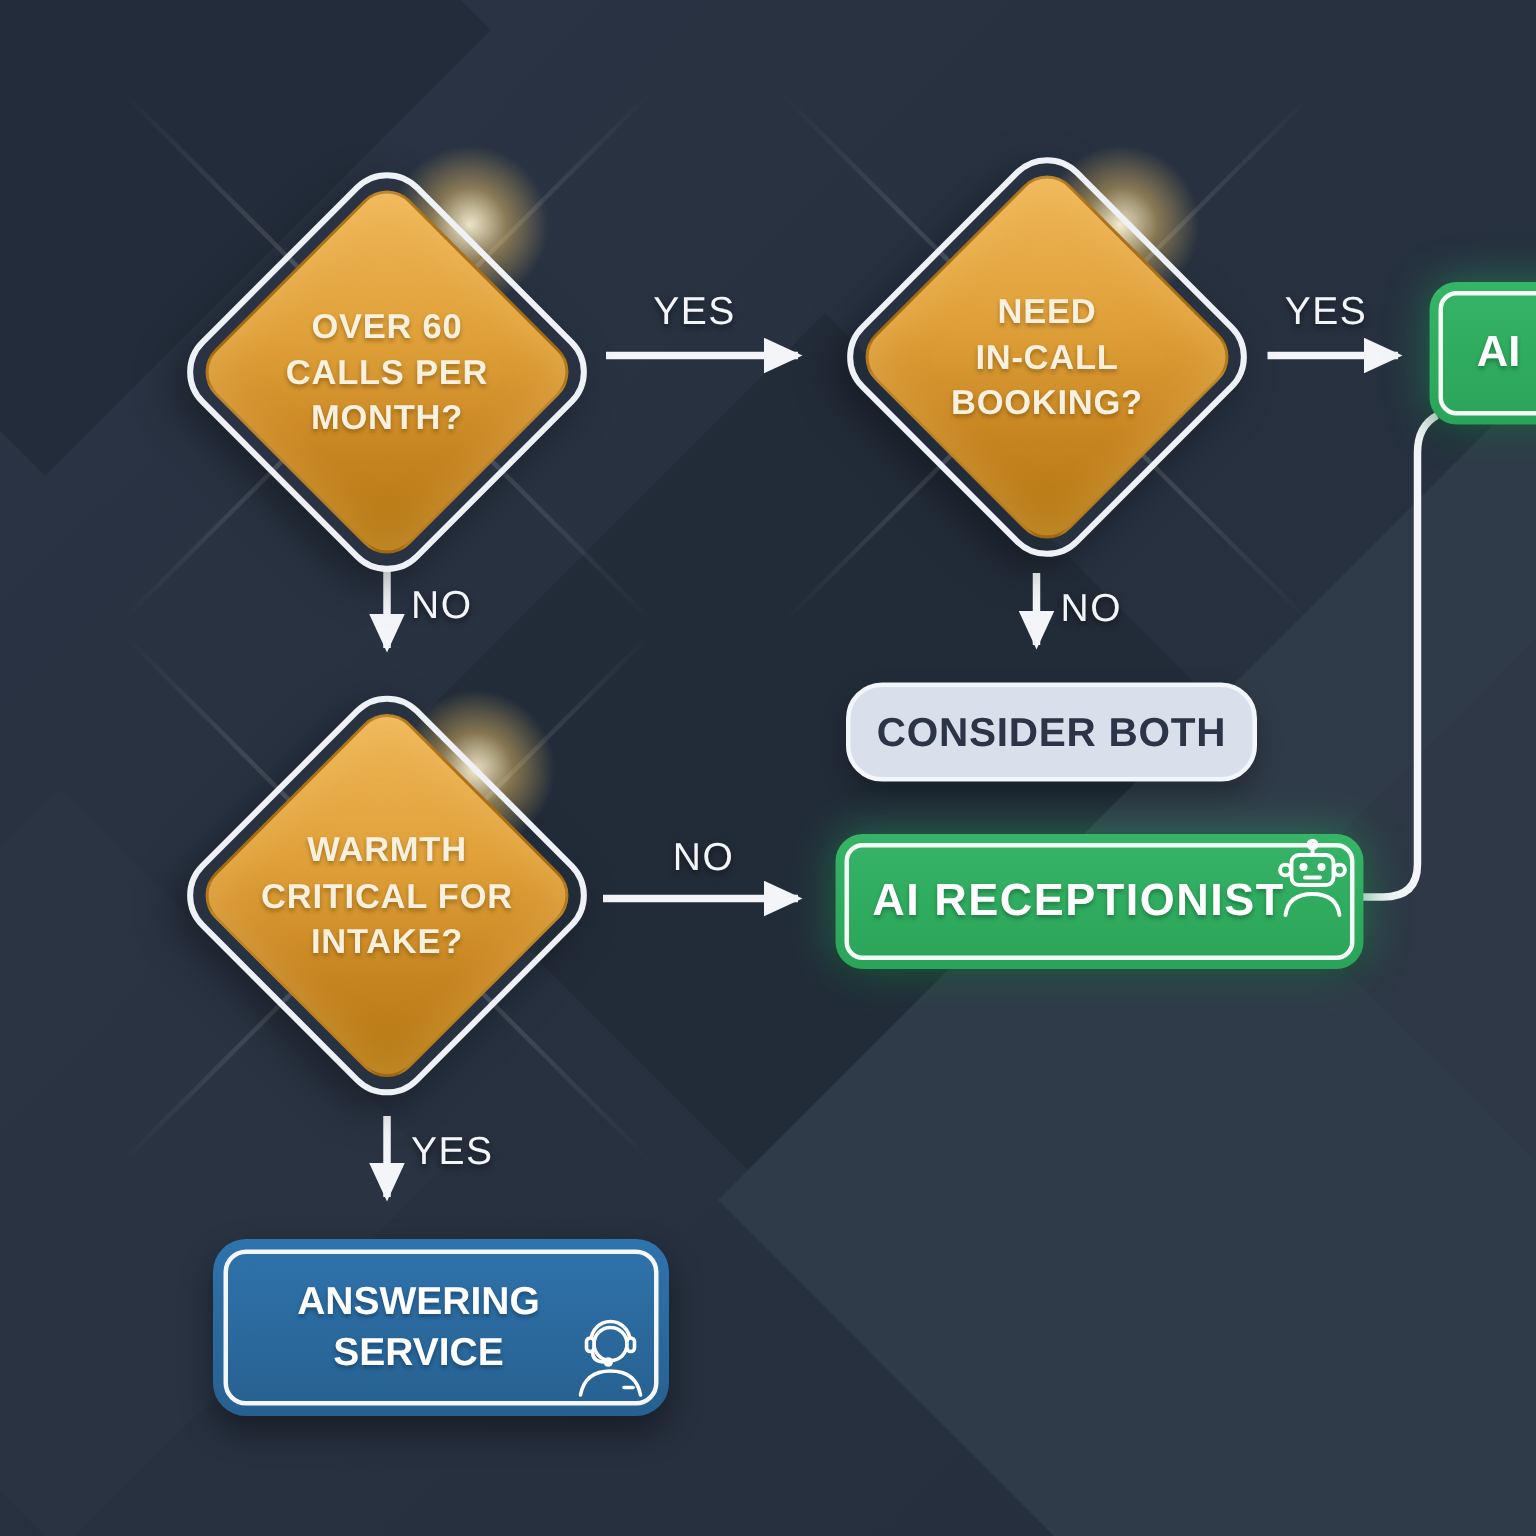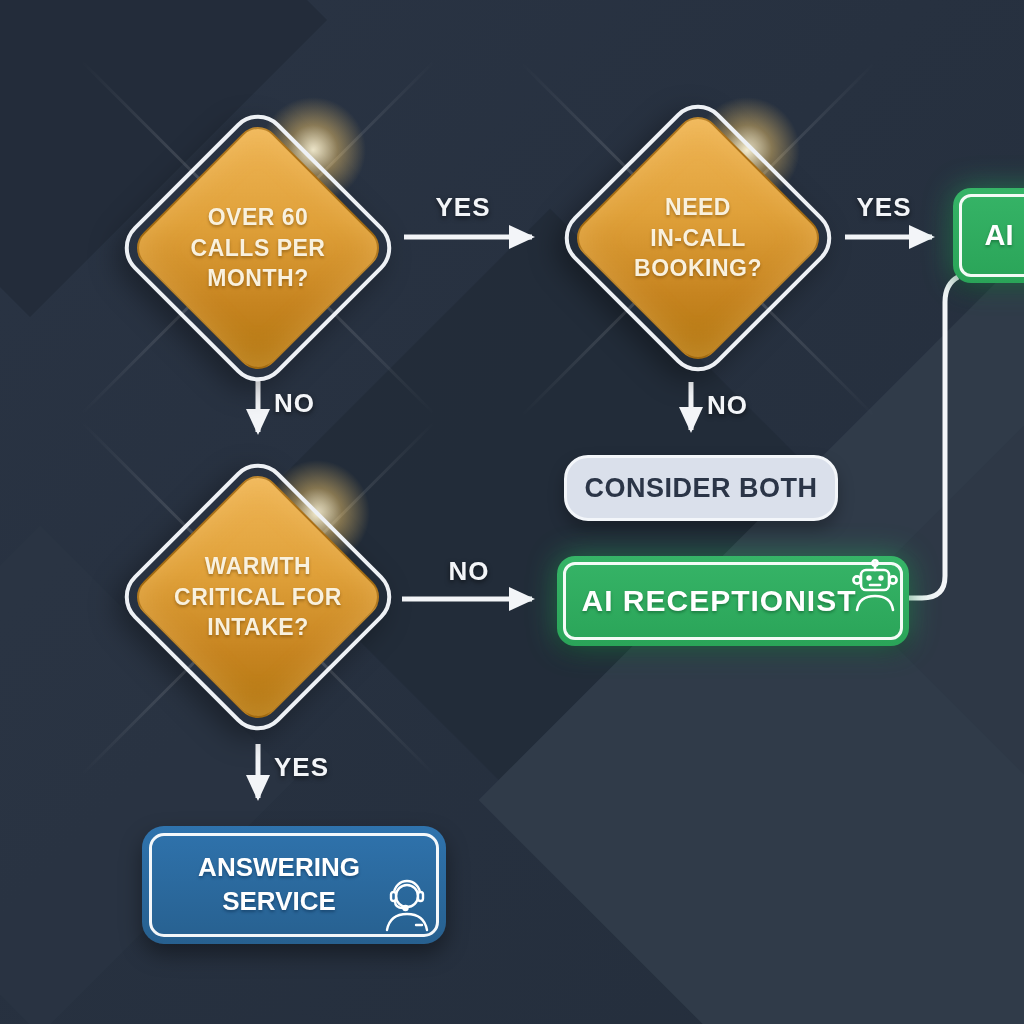--- a/index.html
+++ b/index.html
@@ -28,21 +28,21 @@
   .diamond .fill{position:absolute;left:48px;top:48px;width:184px;height:184px;
     transform:rotate(45deg);border-radius:22px;
     background:linear-gradient(135deg,#f0b758 0%,#e0a13a 40%,#c68420 72%,#b0750f 100%);
     border:2px solid rgba(146,94,14,.55);
     box-shadow:inset 0 0 30px rgba(255,220,150,.25);}
   .diamond .label{position:absolute;left:20px;top:0;width:240px;height:280px;
     display:flex;align-items:center;justify-content:center;text-align:center;
     font-size:23px;font-weight:bold;line-height:1.32;letter-spacing:.5px;
     color:#f9f1de;white-space:pre-line;text-shadow:0 2px 3px rgba(96,58,4,.45);}
   
-  .edge-label{position:absolute;font-size:26px;font-weight:bold;color:#f3f5f8;
+  .edge-label{position:absolute;font-size:26px;font-weight:normal;color:#f3f5f8;
     letter-spacing:1px;text-shadow:0 2px 5px rgba(0,0,0,.55);}
   .center70{width:70px;text-align:center;}
   
   .green-box{position:absolute;border-radius:18px;
     background:linear-gradient(180deg,#36b467 0%,#2aa458 100%);
     box-shadow:0 0 30px rgba(46,204,113,.45),0 8px 18px rgba(0,0,0,.3);}
   .inner-border{position:absolute;left:6px;top:6px;right:6px;bottom:6px;
     border:3px solid rgba(255,255,255,.95);border-radius:12px;pointer-events:none;}
   .box-label{position:absolute;inset:0;display:flex;align-items:center;justify-content:center;
     font-weight:bold;color:#ffffff;text-shadow:0 2px 3px rgba(0,60,25,.4);}

